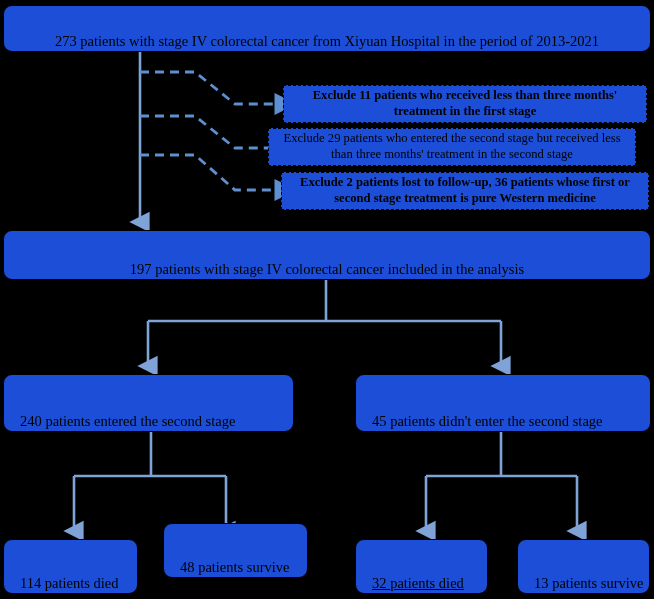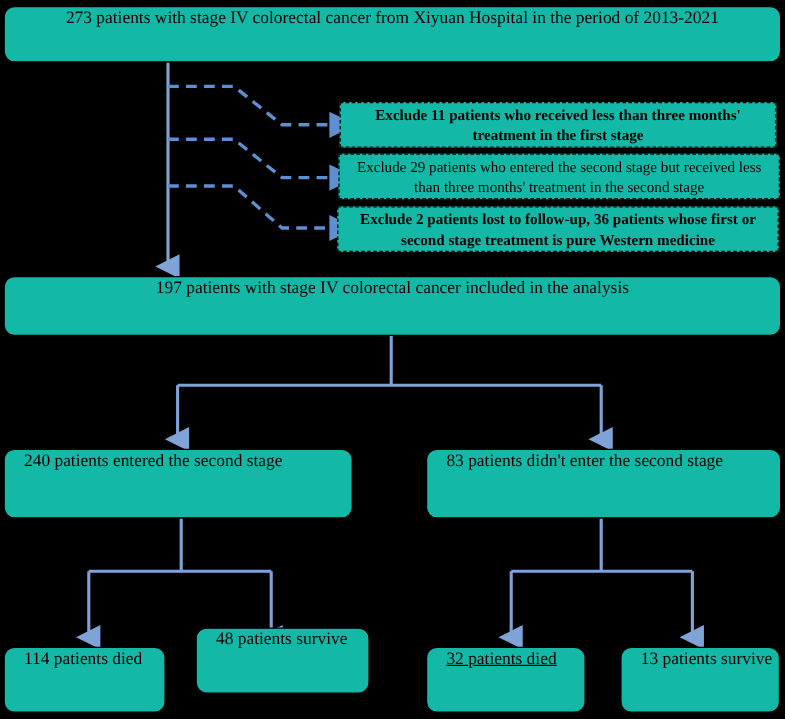--- a/index.html
+++ b/index.html
@@ -25,25 +25,25 @@
   svg.connectors {
     position: absolute;
     left: 0; top: 0;
     width: 654px;
     height: 599px;
     pointer-events: none;
   }
 
   .node {
     position: absolute;
-    background: #14b8a6;
+    background: #1d4ed8;
     color: #000000;
     box-sizing: border-box;
     display: flex;
-    align-items: flex-start;
+    align-items: flex-end;
     font-size: 14.5px;
     line-height: 1.28;
     z-index: 3;
   }
 
   .node.solid {
     border: 1px solid #000000;
     border-radius: 9px;
   }
 
@@ -72,21 +72,21 @@
     display: block;
     width: 100%;
   }
 
   
   #node-root   { left: 3px;   top: 5px;   width: 648px; height: 47px; }
   #node-incl   { left: 3px;   top: 230px; width: 648px; height: 50px; }
 
   
   #node-ex1 { left: 283px; top: 85px;  width: 364px; height: 38px; font-weight: bold; }
-  #node-ex2 { left: 282px; top: 128px; width: 368px; height: 38px; }
+  #node-ex2 { left: 268px; top: 128px; width: 368px; height: 38px; }
   #node-ex3 { left: 281px; top: 172px; width: 368px; height: 38px; font-weight: bold; }
 
   
   #node-s2yes { left: 3px;   top: 374px; width: 291px; height: 58px; }
   #node-s2no  { left: 355px; top: 374px; width: 296px; height: 58px; }
 
   
   #node-o1 { left: 3px;   top: 539px; width: 135px; height: 55px; }
   #node-o2 { left: 163px; top: 523px; width: 145px; height: 55px; }
   #node-o3 { left: 355px; top: 539px; width: 133px; height: 55px; text-decoration: underline; }
@@ -158,21 +158,21 @@
   </div>
 
   <div class="node solid center-text" id="node-incl">
     <span class="txt">197 patients with stage IV colorectal cancer included in the analysis</span>
   </div>
 
   <div class="node solid left-text" id="node-s2yes">
     <span class="txt">240 patients entered the second stage</span>
   </div>
   <div class="node solid left-text" id="node-s2no">
-    <span class="txt">83 patients didn't enter the second stage</span>
+    <span class="txt">45 patients didn't enter the second stage</span>
   </div>
 
   <div class="node solid left-text" id="node-o1">
     <span class="txt">114 patients died</span>
   </div>
   <div class="node solid left-text" id="node-o2">
     <span class="txt">48 patients survive</span>
   </div>
   <div class="node solid left-text" id="node-o3">
     <span class="txt">32 patients died</span>

